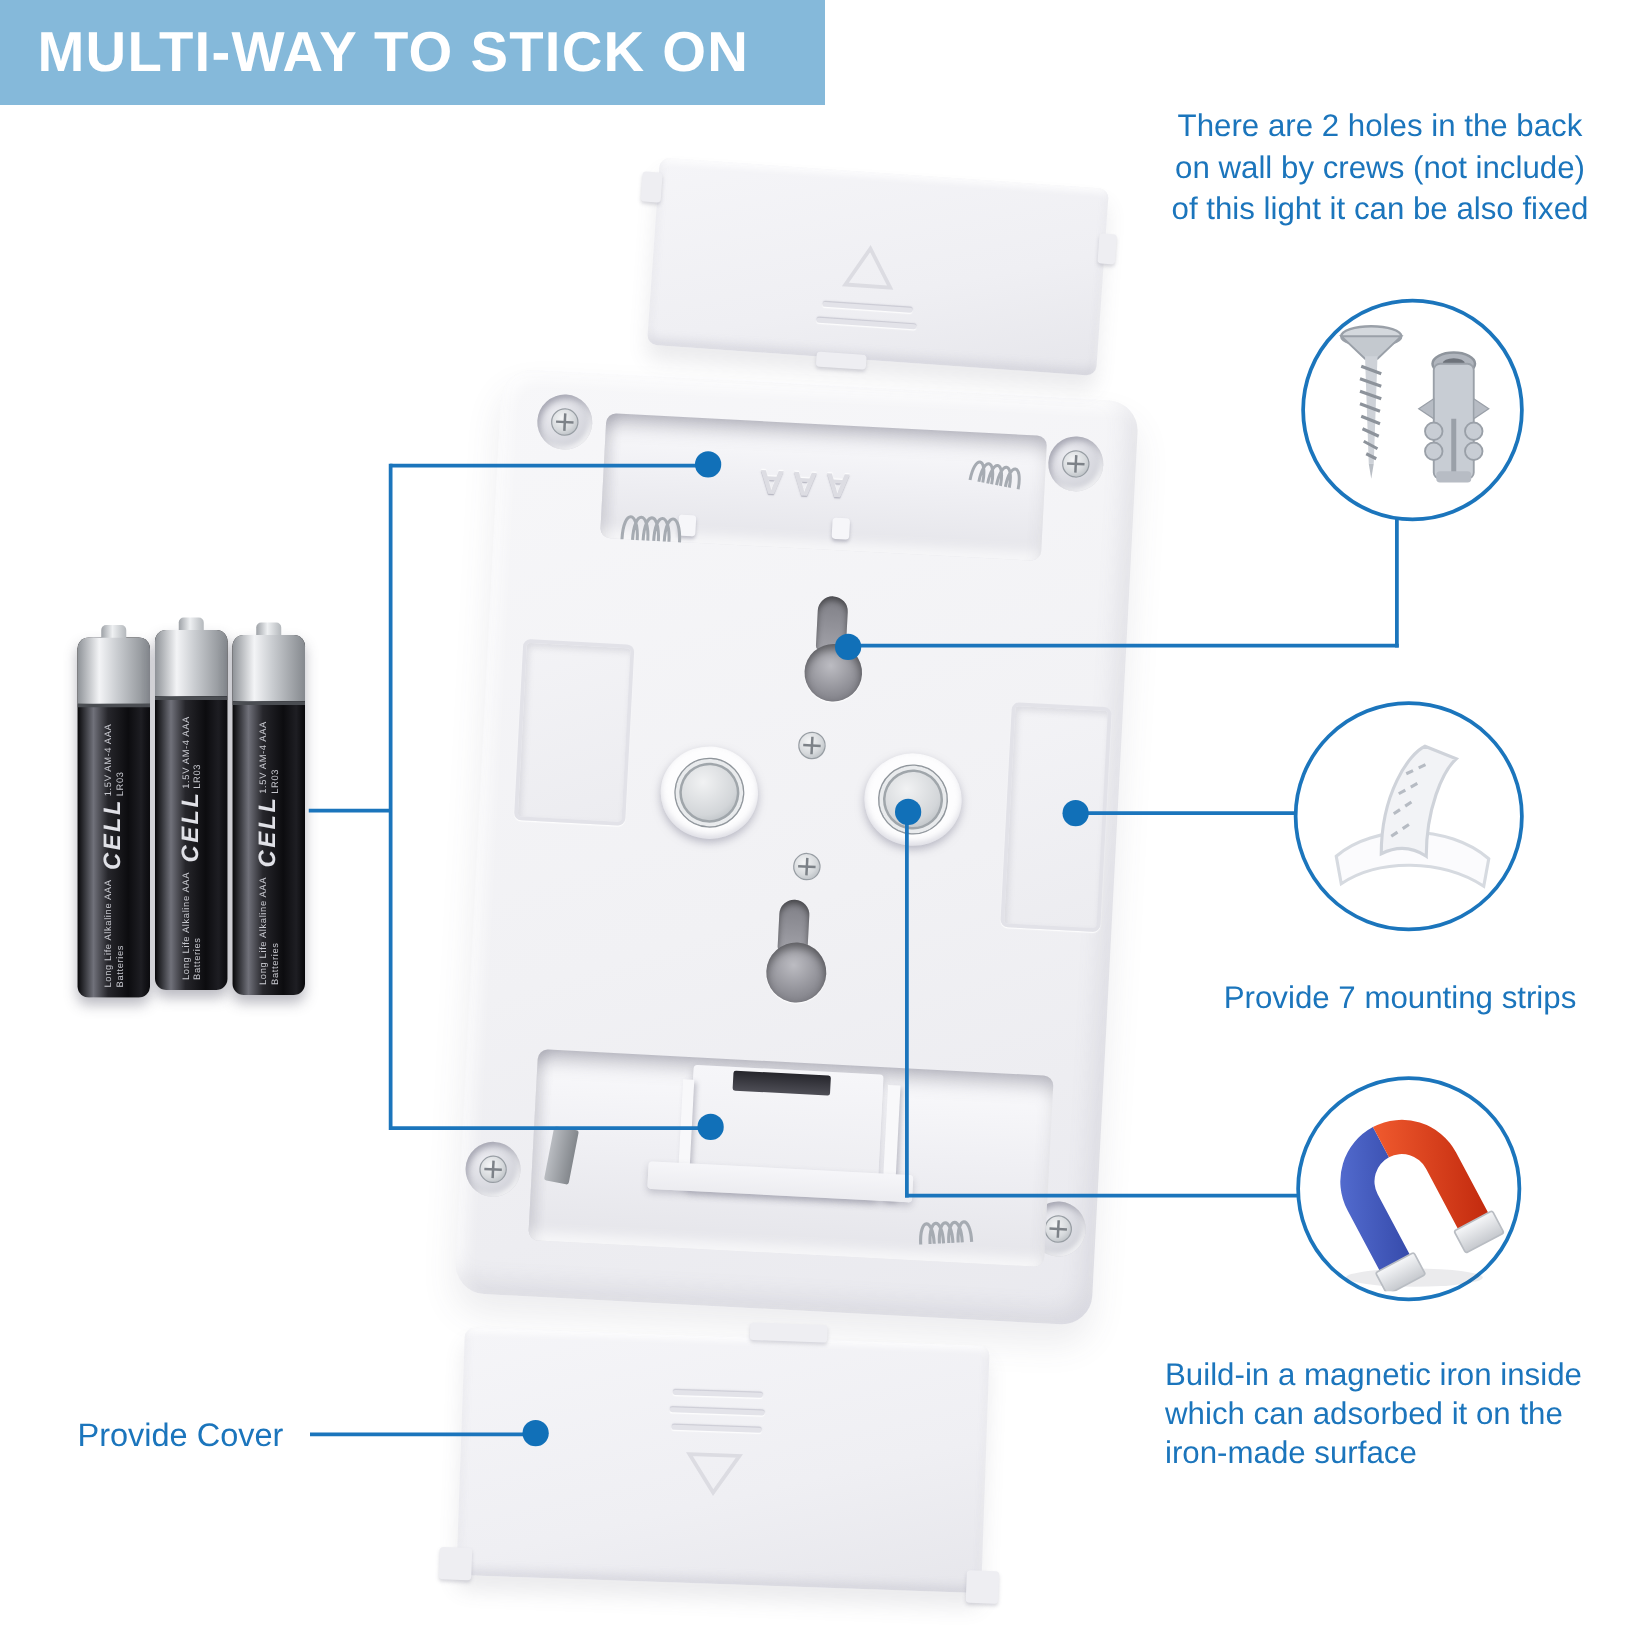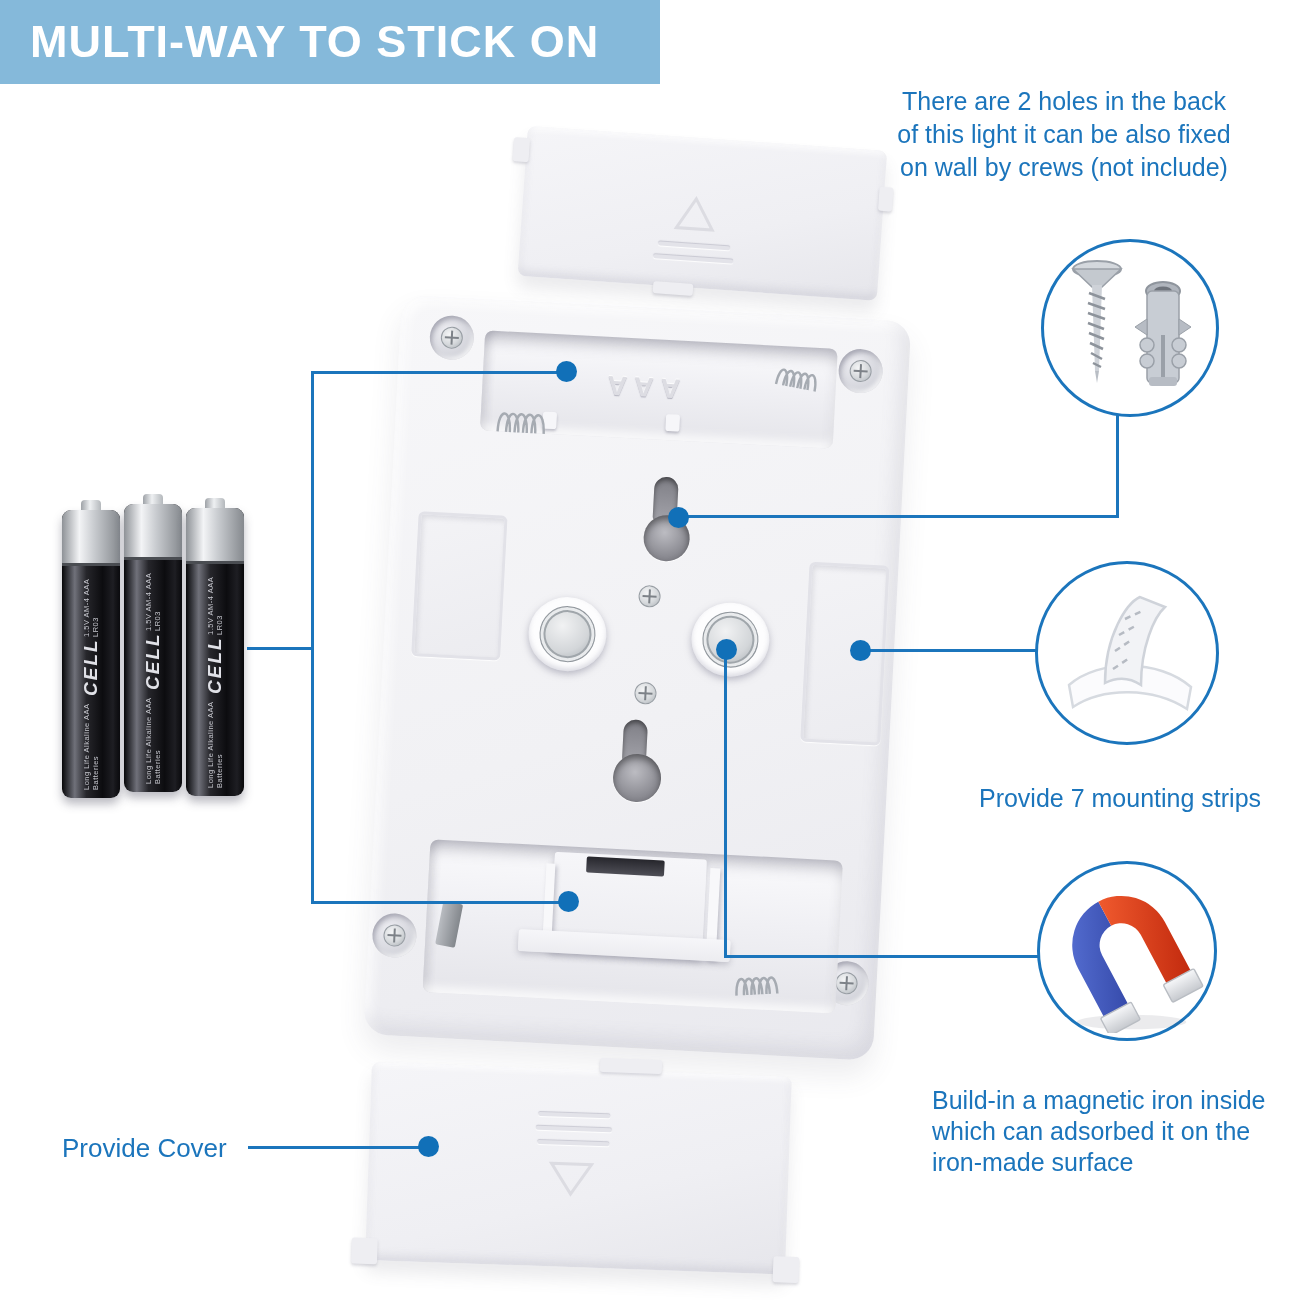--- a/index.html
+++ b/index.html
@@ -285,24 +285,24 @@
       <ellipse cx="95" cy="168" rx="60" ry="8" fill="rgba(60,60,80,0.10)"></ellipse>
       <g transform="rotate(-28 90 95)">
         <path d="M90,28 A54,54 0 0 0 36,82 L36,144 L66,144 L66,82 A24,24 0 0 1 90,58 Z" fill="url(#gb)"></path>
         <path d="M90,28 A54,54 0 0 1 144,82 L144,144 L114,144 L114,82 A24,24 0 0 0 90,58 Z" fill="url(#gr)"></path>
         <rect x="32" y="142" width="38" height="22" rx="2" fill="url(#gs)" stroke="#b9bdc3" stroke-width="1.5"></rect>
         <rect x="110" y="142" width="38" height="22" rx="2" fill="url(#gs)" stroke="#b9bdc3" stroke-width="1.5"></rect>
       </g>
     </svg>
   </div>
 
-  <div class="ctext center" style="left:874px;top:85px;width:380px;text-align:center;">
+  <div class="ctext center" style="left:914px;top:85px;width:380px;text-align:center;">
     <span>There are 2 holes in the back</span>
+    <span>on wall by crews (not include)</span>
     <span>of this light it can be also fixed</span>
-    <span>on wall by crews (not include)</span>
   </div>
 
   <div class="ctext center" style="left:945px;top:782px;width:350px;">
     <span>Provide 7 mounting strips</span>
   </div>
 
   <div class="ctext" style="left:932px;top:1085px;width:372px;line-height:31px;">
     <span>Build-in a magnetic iron inside</span>
     <span>which can adsorbed it on the</span>
     <span>iron-made surface</span>

